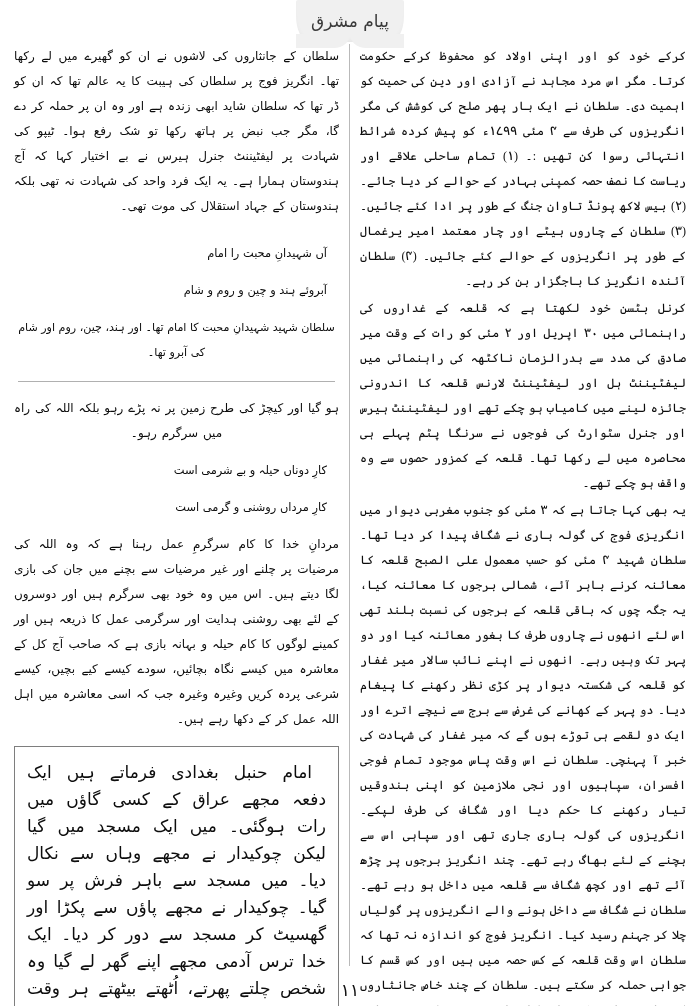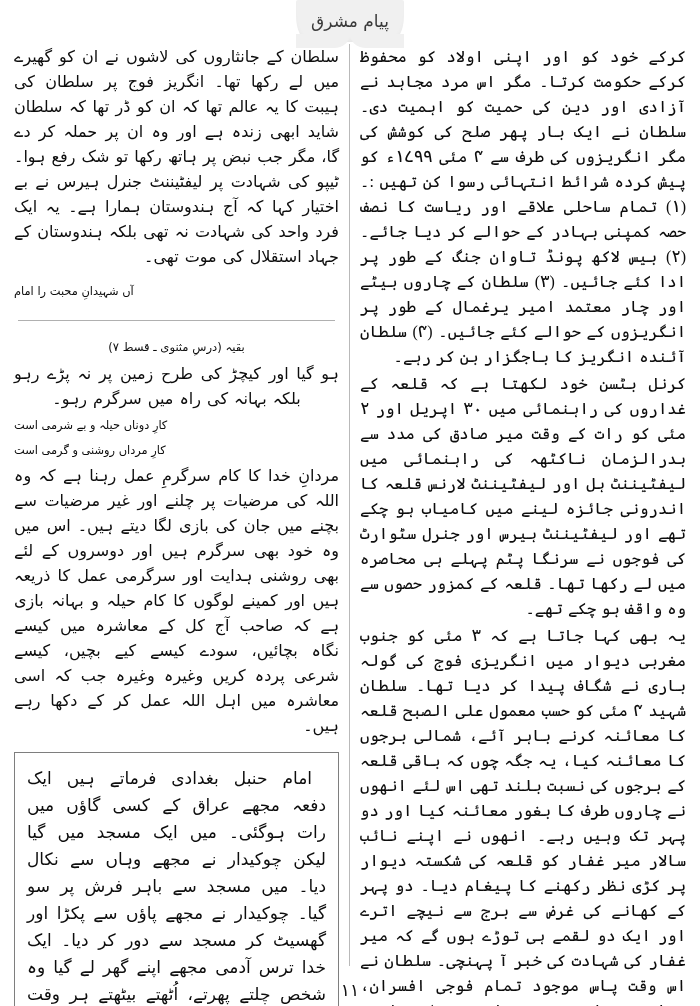--- a/index.html
+++ b/index.html
@@ -62,35 +62,35 @@
   .col{
     width:50%;
     box-sizing:border-box;
     position:relative;
   }
   .col-right{padding:0 6px 0 10px;font-family:Liberation Serif, serif;}
   .col-left{padding:0 10px 0 6px;border-right:1px solid #b9b9b9;}
 
   
   .para{
-    font-size:16px;
+    font-size:12px;
     line-height:25px;
     text-align:justify;
     text-align-last:center;
     margin:0 0 2px 0;
     word-spacing:1px;
   }
   .para.flow{text-align-last:auto;}
   .para.lastcenter{text-align-last:center;}
 
   .verse{
     font-size:11.4px;
     line-height:25px;
-    text-align:left;
-    margin:0;
+    text-align:right;
+    margin:12px;
   }
   .verse-trans{
     font-size:11.1px;
     line-height:25px;
     text-align:center;
     margin:0 0 2px 0;
   }
 
   .rule{
     border:0;border-top:1px solid #b0b0b0;
@@ -158,26 +158,27 @@
       <p class="para lastcenter">(انا للہ وانا الیہ راجعون)۔</p>
 
     </div>
 
     <div class="col col-left">
       <p class="para flow">سلطان کے جانثاروں کی لاشوں نے ان کو گھیرے میں لے رکھا تھا۔ انگریز فوج پر سلطان کی ہیبت کا یہ عالم تھا کہ ان کو ڈر تھا کہ سلطان شاید ابھی زندہ ہے اور وہ ان پر حملہ کر دے گا، مگر جب نبض پر ہاتھ رکھا تو شک رفع ہوا۔ ٹیپو کی شہادت پر لیفٹیننٹ جنرل ہیرس نے بے اختیار کہا کہ آج ہندوستان ہمارا ہے۔ یہ ایک فرد واحد کی شہادت نہ تھی بلکہ ہندوستان کے جہاد استقلال کی موت تھی۔</p>
 
       <div class="spacer-sm"></div>
 
       <p class="verse">آں شہیدانِ محبت را امام</p>
+      <p class="verse">آبروئے ہند و چین و روم و شام</p>
+      <p class="verse-trans">سلطان شہید شہیدانِ محبت کا امام تھا۔ اور ہند، چین، روم اور شام کی آبرو تھا۔</p>
 
       <hr class="rule">
 
-      <p class="section-title">بقیہ (درسِ مثنوی ـ قسط ۷)</p>
 
-      <p class="para lastcenter">ہو گیا اور کیچڑ کی طرح زمین پر نہ پڑے رہو بلکہ بہانہ کی راہ میں سرگرم رہو۔</p>
+      <p class="para lastcenter">ہو گیا اور کیچڑ کی طرح زمین پر نہ پڑے رہو بلکہ اللہ کی راہ میں سرگرم رہو۔</p>
 
       <p class="verse">کارِ دوناں حیلہ و بے شرمی است</p>
       <p class="verse">کارِ مرداں روشنی و گرمی است</p>
 
       <p class="para flow">مردانِ خدا کا کام سرگرمِ عمل رہنا ہے کہ وہ اللہ کی مرضیات پر چلنے اور غیر مرضیات سے بچنے میں جان کی بازی لگا دیتے ہیں۔ اس میں وہ خود بھی سرگرم ہیں اور دوسروں کے لئے بھی روشنی ہدایت اور سرگرمی عمل کا ذریعہ ہیں اور کمینے لوگوں کا کام حیلہ و بہانہ بازی ہے کہ صاحب آج کل کے معاشرہ میں کیسے نگاہ بچائیں، سودے کیسے کیے بچیں، کیسے شرعی پردہ کریں وغیرہ وغیرہ جب کہ اسی معاشرہ میں اہل اللہ عمل کر کے دکھا رہے ہیں۔</p>
 
       <div class="anecdote-box">
         <p class="para indent">امام حنبل بغدادی فرماتے ہیں ایک دفعہ مجھے عراق کے کسی گاؤں میں رات ہوگئی۔ میں ایک مسجد میں گیا لیکن چوکیدار نے مجھے وہاں سے نکال دیا۔ میں مسجد سے باہر فرش پر سو گیا۔ چوکیدار نے مجھے پاؤں سے پکڑا اور گھسیٹ کر مسجد سے دور کر دیا۔ ایک خدا ترس آدمی مجھے اپنے گھر لے گیا وہ شخص چلتے پھرتے، اُٹھتے بیٹھتے ہر وقت "استغفار" پڑھتا تھا۔ صبح ہوئی تو میں نے اس شخص سے پوچھا کہ کیا آپ کو استغفار پڑھنے کا کوئی فائدہ بھی ہوا ___؟</p>
         <p class="para flow">اس نے جواب دیا " جی ہاں میری ہر دعا قبول ہوئی سوائے اس کے کہ میری ملاقات امام احمد بن حنبل سے ہوجائے".</p>
 

